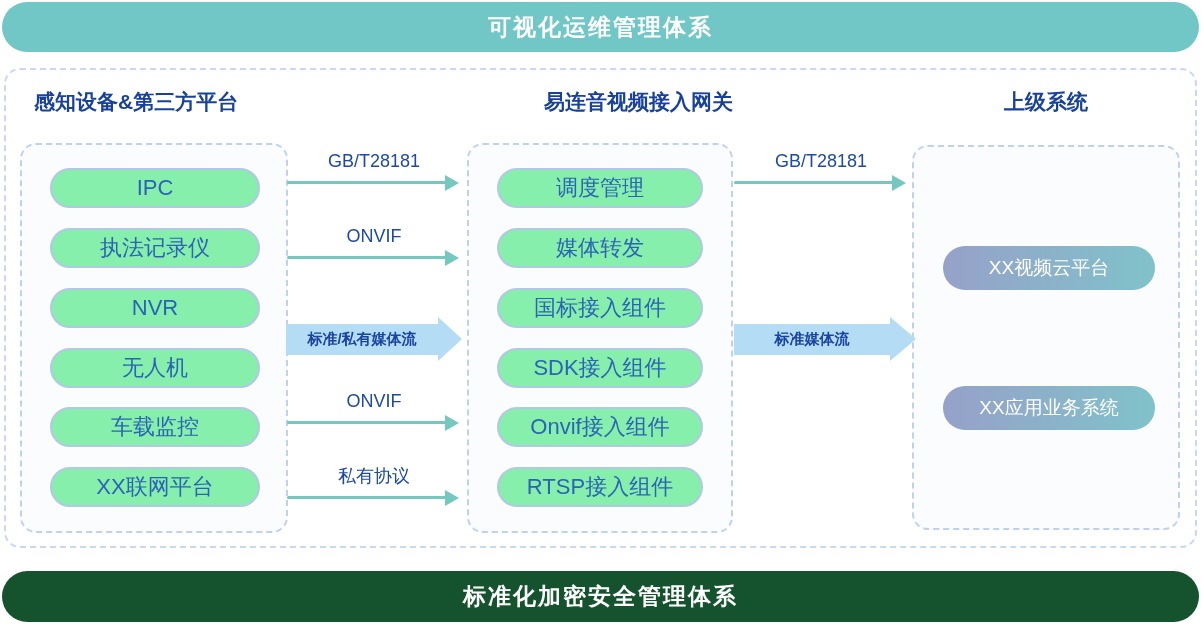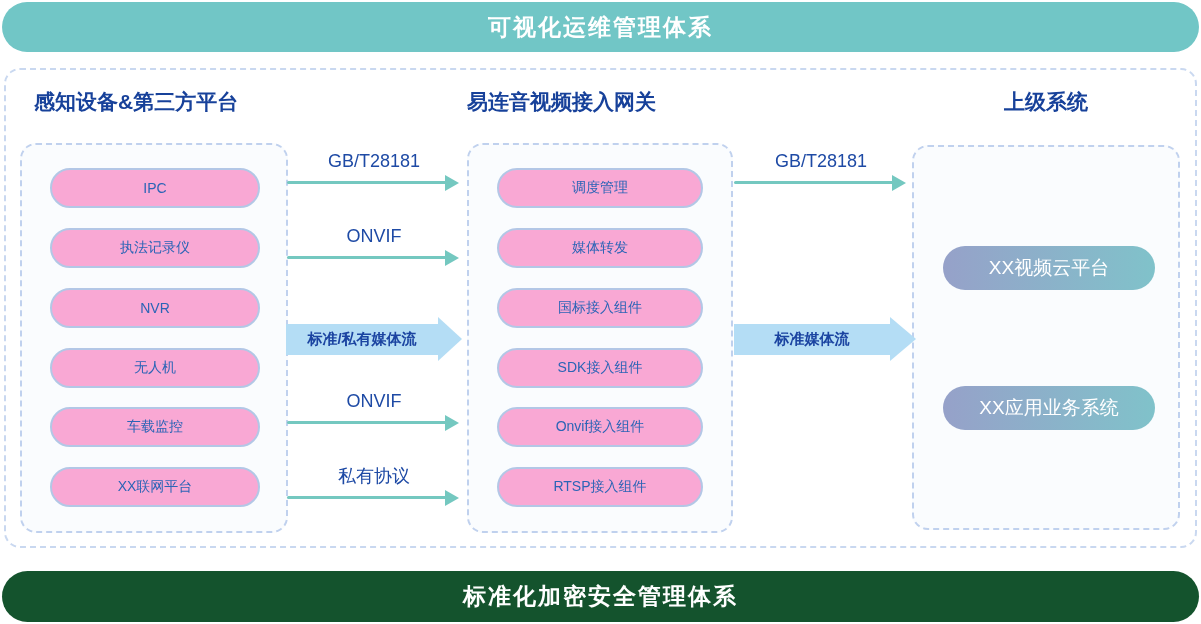--- a/index.html
+++ b/index.html
@@ -10,31 +10,31 @@
             display:flex; align-items:center; justify-content:center;
             color:#ffffff; font-size:23px; font-weight:bold; letter-spacing:2px; }
   .banner.top { top:2px; background:#71c6c6; }
   .banner.bottom { top:571px; height:51px; background:#14532d; }
 
   .outer { position:absolute; left:4px; top:68px; width:1193px; height:480px;
            border:2px dashed #c9d8f0; border-radius:16px; background:#ffffff; }
 
   .col-header { position:absolute; top:88px; font-size:21px; font-weight:bold; color:#17419a; }
   .col-header.left-h  { left:34px; }
-  .col-header.mid-h   { left:467px; width:266px; text-align:left; }
+  .col-header.mid-h   { left:467px; width:266px; text-align:right; }
   .col-header.right-h { left:912px; width:268px; text-align:center; }
 
   .dashed-box { position:absolute; border:2px dashed #c0d1ee; border-radius:16px; background:#fafcfe; }
   #box-devices  { left:20px;  top:143px; width:268px; height:390px; }
   #box-gateway  { left:467px; top:143px; width:266px; height:390px; }
   #box-upstream { left:912px; top:145px; width:268px; height:385px; }
 
   .pill { position:absolute; height:40px; border:2px solid #b3c7e6; border-radius:21px;
-          background:#f9a8d4; display:flex; align-items:center; justify-content:center;
-          color:#2b64b6; font-size:14px; }
+          background:#86efac; display:flex; align-items:center; justify-content:center;
+          color:#2b64b6; font-size:22px; }
   #box-devices .pill { left:28px; width:210px; }
   #box-gateway .pill { left:28px; width:206px; }
   .p0 { top:23px; } .p1 { top:83px; } .p2 { top:143px; }
   .p3 { top:203px; } .p4 { top:262px; } .p5 { top:322px; }
 
   .gpill { position:absolute; left:29px; width:212px; height:44px; border-radius:22px;
            background:linear-gradient(90deg,#96a1c9,#80c2ca);
            display:flex; align-items:center; justify-content:center;
            color:#ffffff; font-size:19px; }
   .g0 { top:99px; } .g1 { top:239px; }

